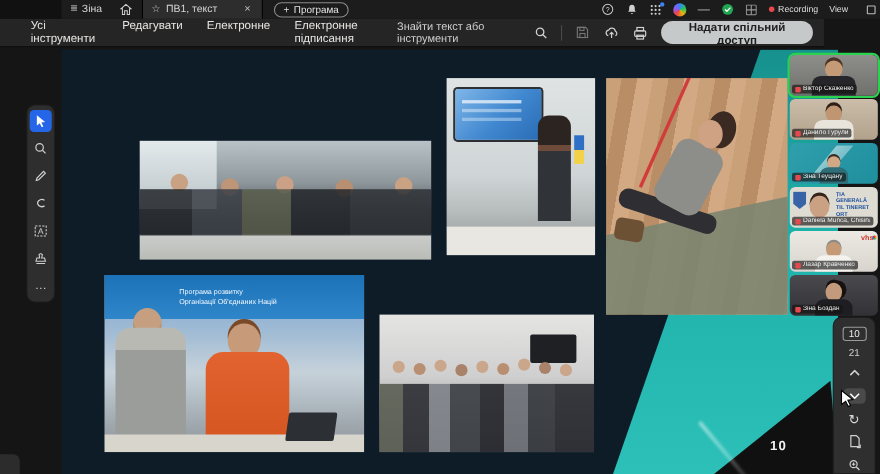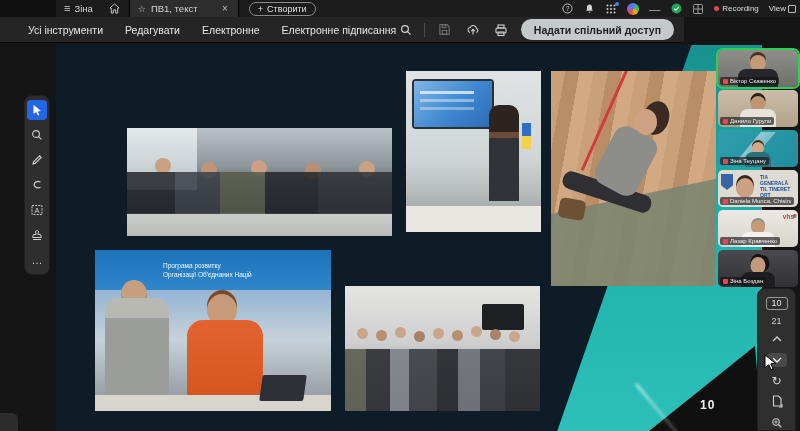--- a/index.html
+++ b/index.html
@@ -23,26 +23,26 @@
   .topbar-right { margin-left:auto; display:flex; align-items:center; gap:10px; padding-right:4px; }
   .ticon { width:12px; height:12px; display:inline-flex; align-items:center; justify-content:center; position:relative; }
   .ticon svg { display:block; }
   .apps-dot { position:absolute; top:-1px; right:-2px; width:4px; height:4px; border-radius:50%; background:#3b82f6; }
   .avatar { width:12px; height:12px; border-radius:50%;
     background:conic-gradient(#3b82f6,#22c55e,#eab308,#ef4444,#8b5cf6,#3b82f6); }
   .win-dash { color:#bbb; font-size:11px; }
   .rec-wrap { display:flex; align-items:center; gap:3px; }
   .rec-dot { width:5px; height:5px; border-radius:50%; background:#e5484d; }
   .rec-label { font-size:8px; color:#ddd; }
-  .view-wrap { display:flex; align-items:center; gap:2px; font-size:8px; color:#ddd; }
+  .view-wrap { display:flex; align-items:center; gap:17px; font-size:8px; color:#ddd; }
   .view-sq { width:8px; height:8px; border:1px solid #bbb; border-radius:1px; }
 
   
-  .toolbar { position:absolute; left:0; top:17px; width:684px; height:26px;
-    background:#252525; border-bottom:1px solid #0a0a0a; display:flex; align-items:center;
+  .toolbar { position:absolute; left:0; top:17px; width:749px; height:26px;
+    background:#252525; border-bottom:1px solid #0a0a0a; display:flex; 
     color:#e8e6e3; font-size:10.5px; z-index:29; }
   .tool-menu { display:flex; gap:22px; padding-left:28px; }
   .tool-menu span { cursor:default; }
   .toolbar-right { margin-left:auto; display:flex; align-items:center; gap:12px; padding-right:10px; }
   .search-wrap { display:flex; align-items:center; gap:6px; color:#cfcfcf; font-size:10px; }
   .vdiv { width:1px; height:14px; background:#4a4a4a; }
   .icon-btn { width:16px; height:16px; display:flex; align-items:center; justify-content:center; }
   .share-btn { background:#c6c9ca; color:#1d1d1d; font-size:10.5px; font-weight:bold;
     border:none; border-radius:11px; height:21px; padding:0 13px; }
 
@@ -211,21 +211,21 @@
           </svg>
       </span>
     </div>
     <div class="doc-tab">
       <span class="star">☆</span>
       <span>ПВ1, текст</span>
       <span class="close">×</span>
     </div>
     <div class="create-btn">
       <span>+</span>
-      <span>Створити</span>
+      <span>Програма</span>
     </div>
     <div class="topbar-right">
       <span class="ticon">
         <svg width="11" height="11" viewBox="0 0 12 12">
             <circle cx="6" cy="6" r="5" fill="none" stroke="#cfcfcf" stroke-width="1"></circle>
             <text x="6" y="8.6" font-size="7" text-anchor="middle" fill="#cfcfcf">?</text>
           </svg>
       </span>
       <span class="ticon">
         <svg width="11" height="11" viewBox="0 0 12 12">
@@ -276,20 +276,21 @@
 
   <div class="toolbar">
     <div class="tool-menu">
       <span>Усі інструменти</span>
       <span>Редагувати</span>
       <span>Електронне</span>
       <span>Електронне підписання</span>
     </div>
     <div class="toolbar-right">
       <span class="search-wrap">
+        <span>Знайти текст або інструменти</span>
         <span class="ticon">
           <svg width="12" height="12" viewBox="0 0 12 12">
               <circle cx="5" cy="5" r="3.4" fill="none" stroke="#cfcfcf" stroke-width="1.2"></circle>
               <line x1="7.6" y1="7.6" x2="10.6" y2="10.6" stroke="#cfcfcf" stroke-width="1.2"></line>
             </svg>
         </span>
       </span>
       <span class="vdiv"></span>
       <span class="icon-btn">
         <svg width="13" height="13" viewBox="0 0 14 14">

